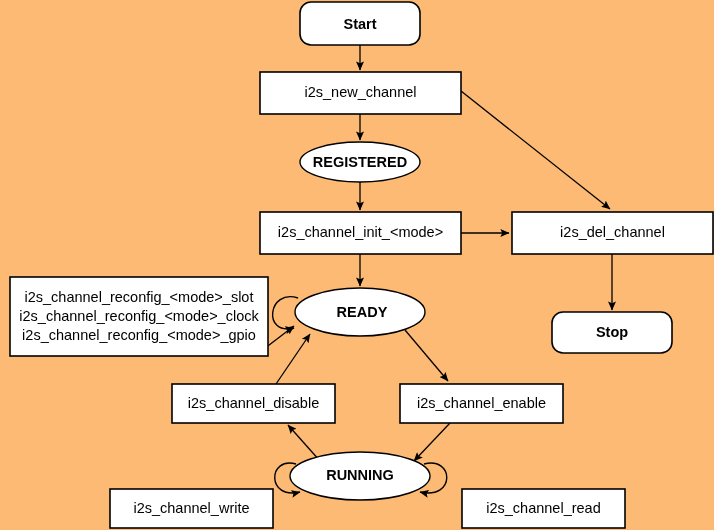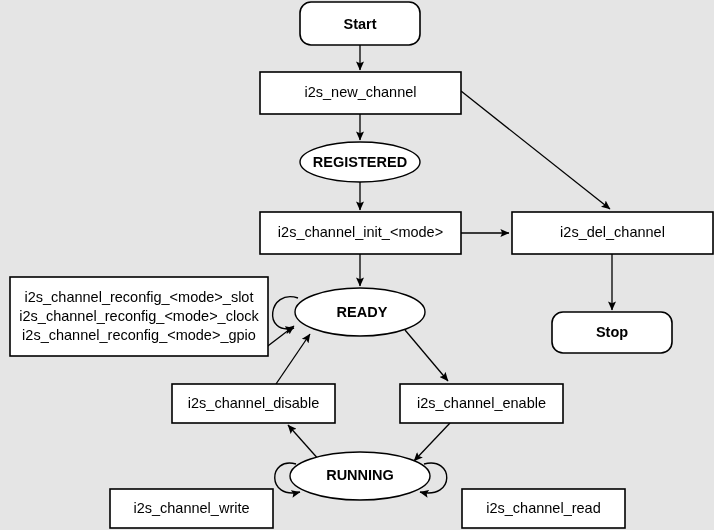--- a/index.html
+++ b/index.html
@@ -10,21 +10,21 @@
   body {
     width: 714px;
     height: 530px;
     overflow: hidden;
     font-family: "Liberation Sans", sans-serif;
   }
   #diagram-root {
     position: relative;
     width: 714px;
     height: 530px;
-    background: #e5e5e5;
+    background: #fdba74;
   }
   svg#flow {
     display: block;
     width: 714px;
     height: 530px;
   }
   .node-shape {
     fill: #ffffff;
     stroke: #000000;
     stroke-width: 1.6;

